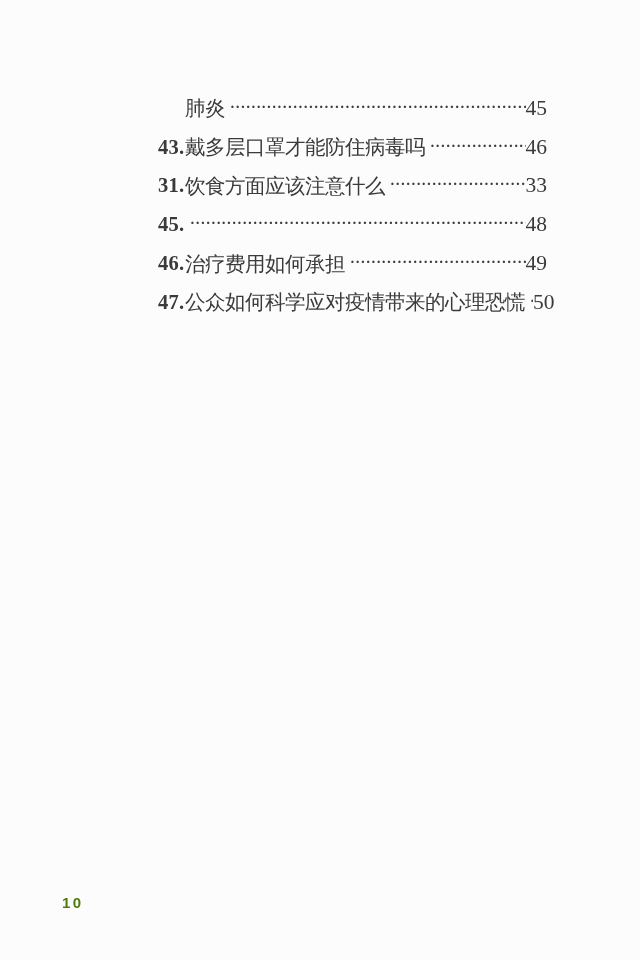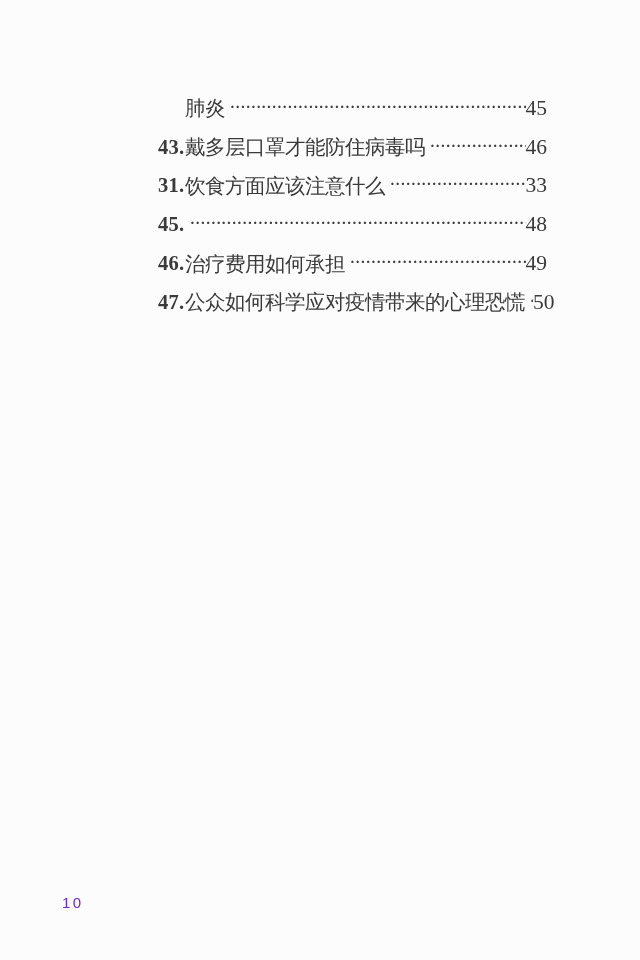--- a/index.html
+++ b/index.html
@@ -62,21 +62,22 @@
     text-align: right;
     font-size: 21.5px;
   }
   .folio {
     position: absolute;
     left: 62px;
     top: 894px;
     font-family: "Liberation Sans", "DejaVu Sans", sans-serif;
     font-size: 15px;
     letter-spacing: 2.5px;
-    color: #6d28d9;
+    color: #4d7c0f;
+    font-weight: bold;
   }
 </style>
 </head>
 <body>
 
 <div class="page">
 
   <main class="toc">
 
     <div class="toc-row continuation">

